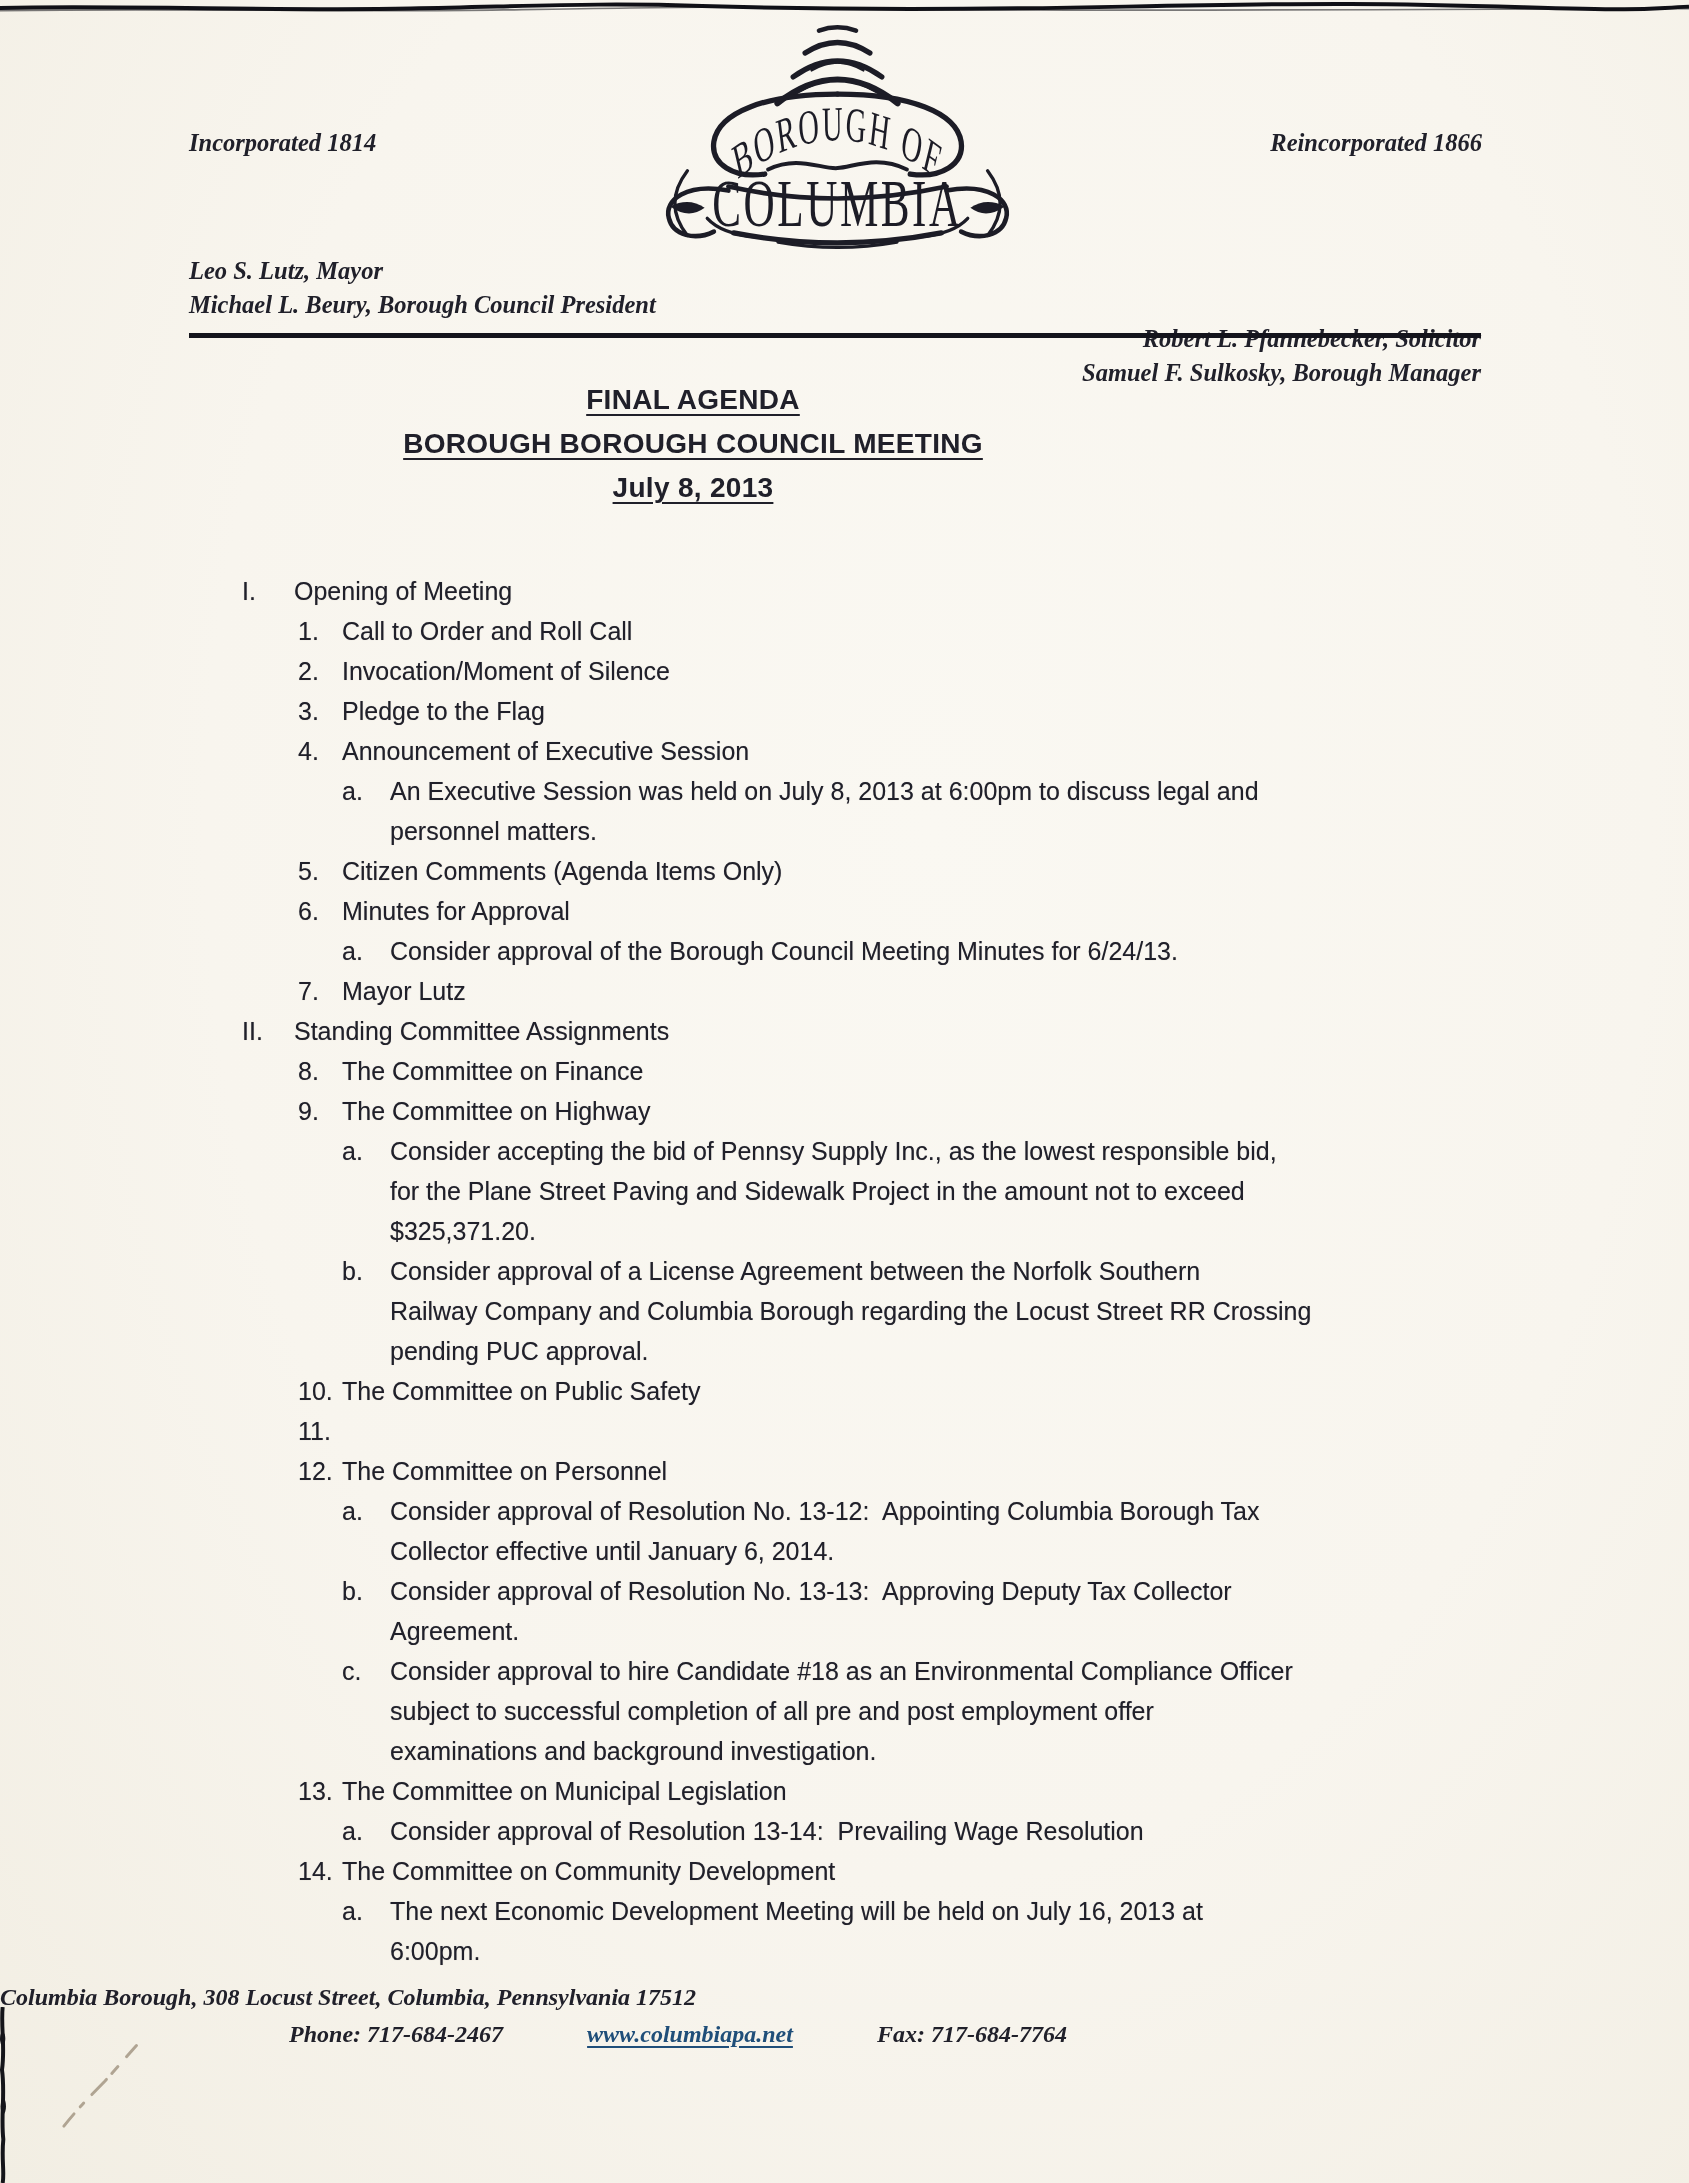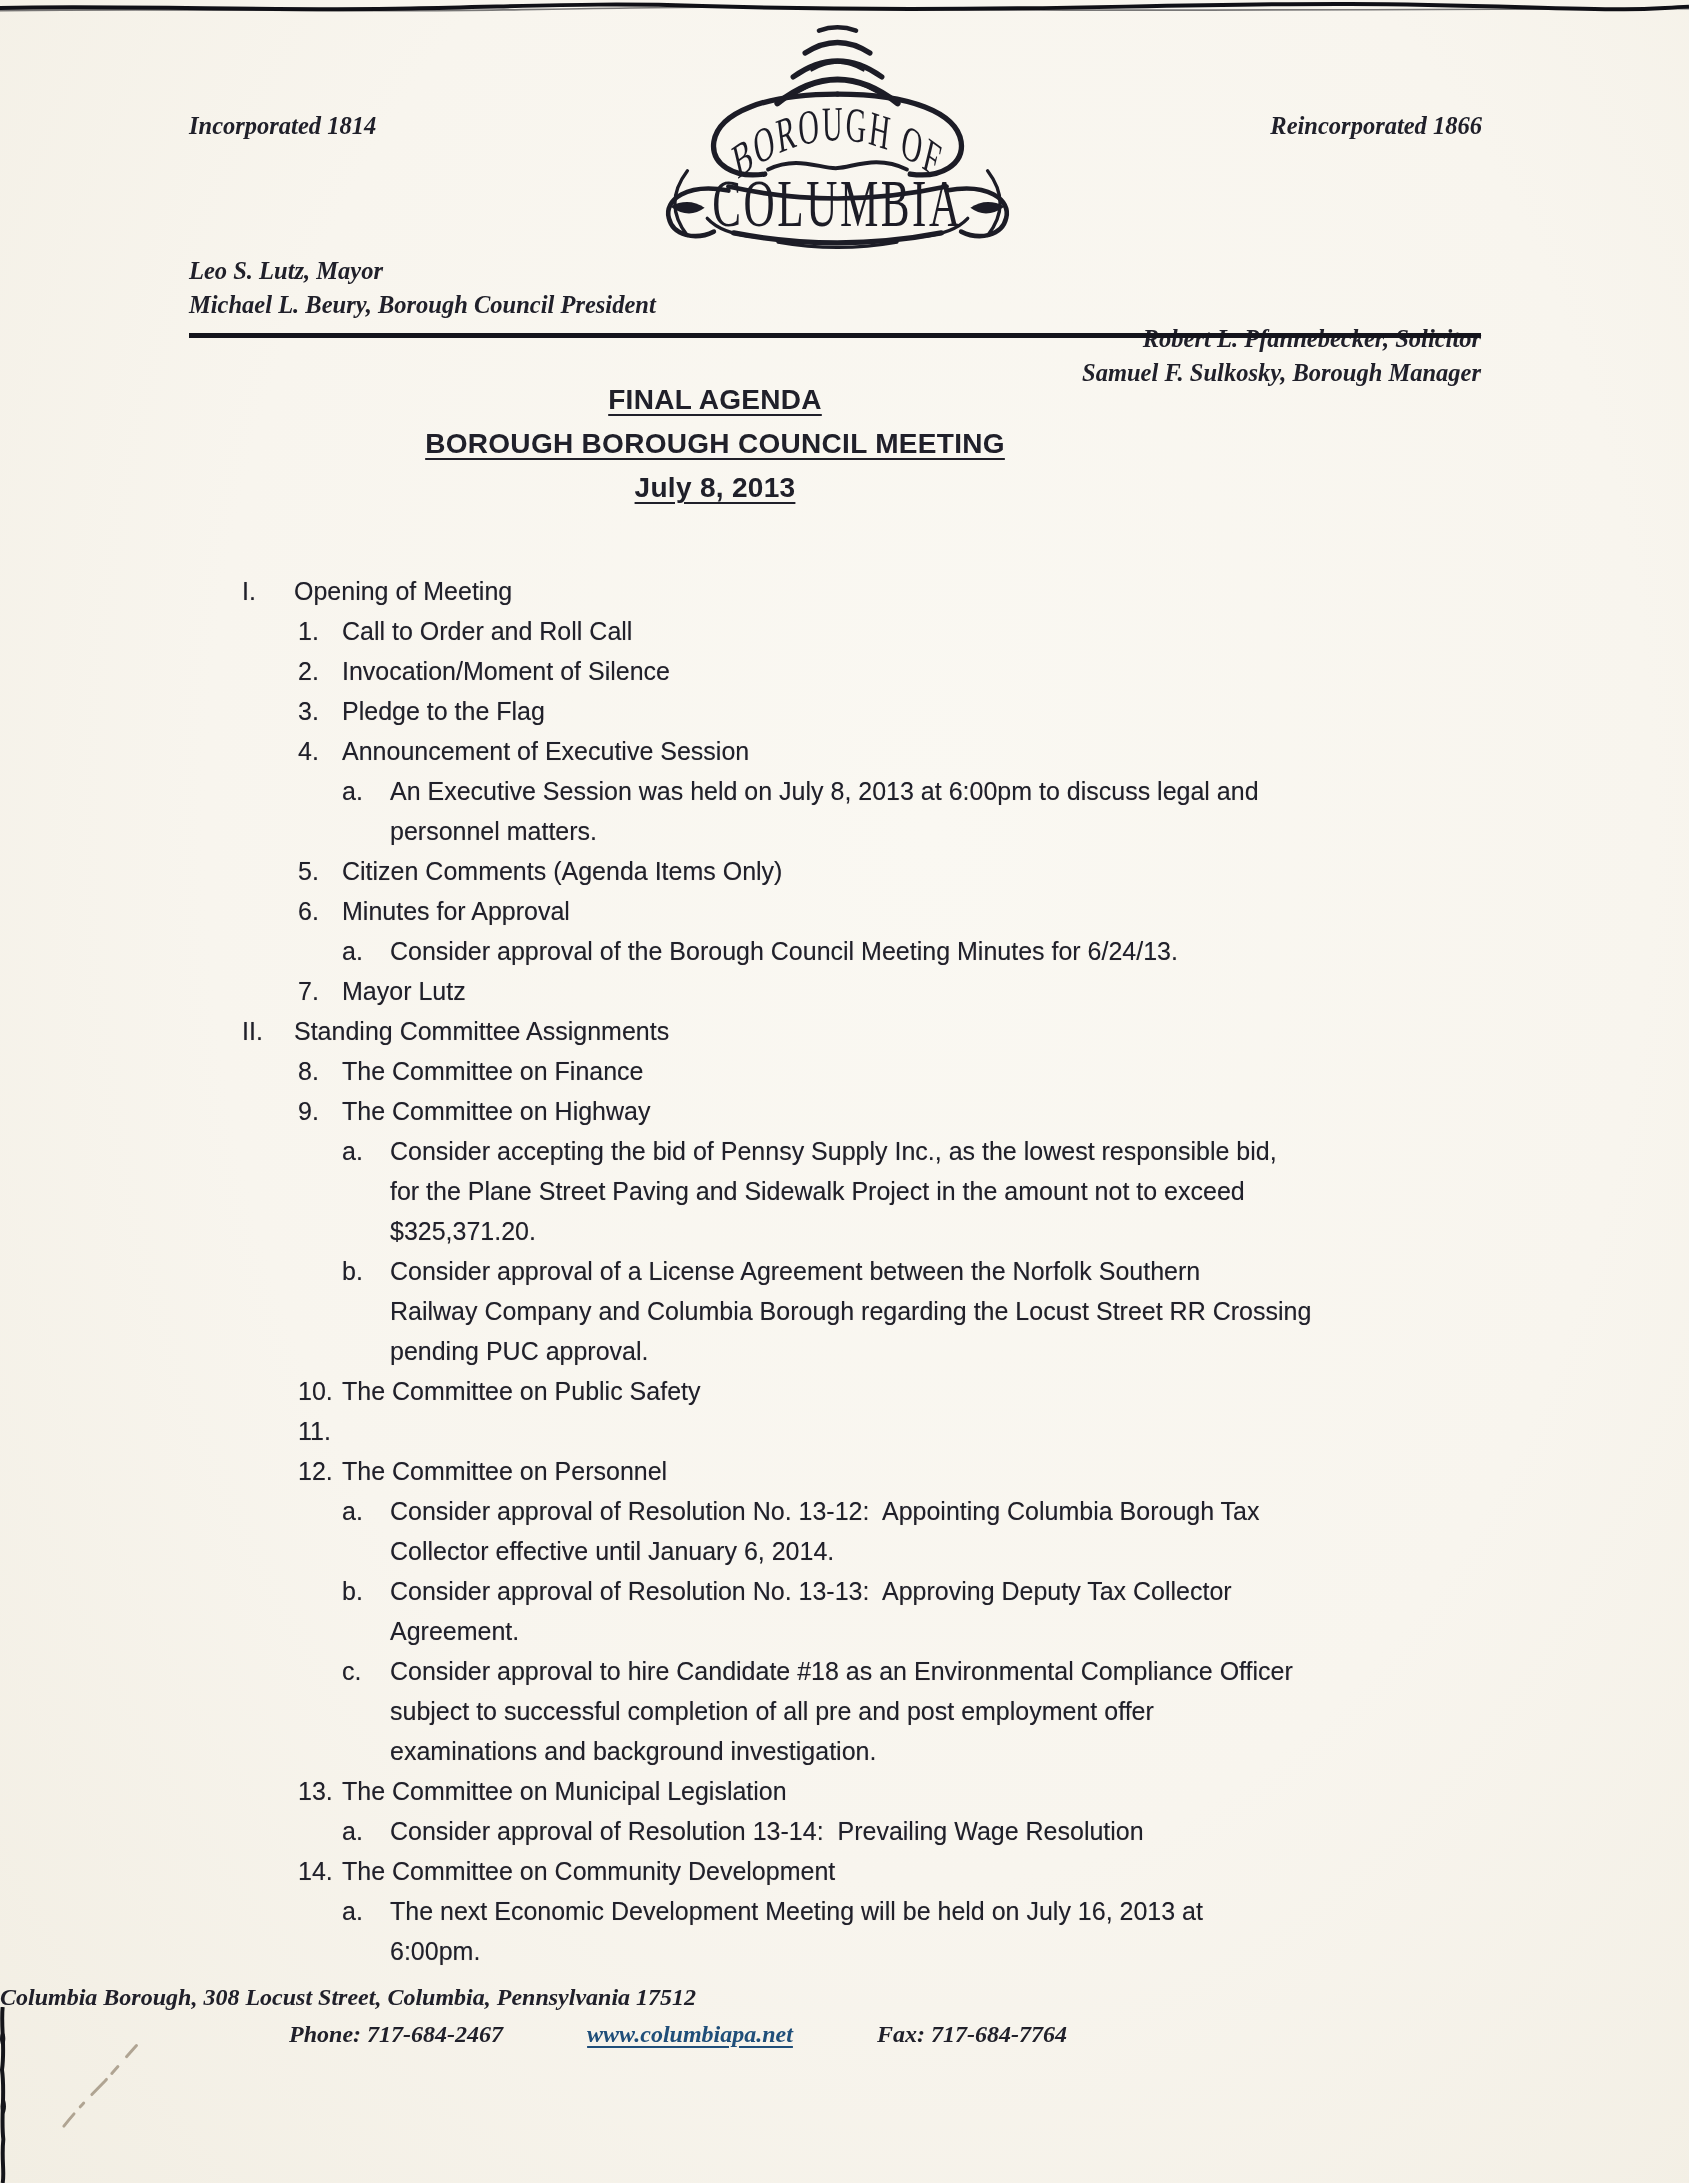--- a/index.html
+++ b/index.html
@@ -10,39 +10,39 @@
     background: radial-gradient(ellipse at 55% 38%, #faf8f2 0%, #f8f5ee 55%, #f2eee3 100%);
     color:#20202a;
   }
 
   
   .scan-top { position:absolute; left:0; top:0; width:1689px; height:18.5px; }
   .scan-left { position:absolute; left:0; top:2007px; width:9.3px; height:176px; }
   .squiggle { position:absolute; left:52px; top:2035px; width:99px; height:99px; }
 
   
-  .corner-date { position:absolute; top:111px; font:italic 700 24.5px/29px "Liberation Serif", serif; }
+  .corner-date { position:absolute; top:128px; font:italic 700 24.5px/29px "Liberation Serif", serif; }
   .corner-date.cleft { left:189px; }
   .corner-date.cright { right:207px;text-align:center; }
 
   
   .logo { position:absolute; left:629px; top:20px; width:417px; height:238px; }
   .logo svg { width:100%; height:100%; }
 
   
   .officials { position:absolute; top:254px; left:189px; width:1292px;
     display:flex; justify-content:space-between;
     font:italic 700 24.5px/34px "Liberation Serif", serif;flex-direction:column; }
   .officials .ocol.oright { text-align:right;margin-left:8px; }
 
   .rule { position:absolute; top:333px; left:189px; width:1292px; height:4.6px; background:#14141c; }
 
   
   .title-block { position:absolute; top:378px; left:0; width:1386px; text-align:center;
-    font:700 28px/44px "Liberation Sans", sans-serif; letter-spacing:0.3px;margin-left:22px; }
+    font:700 28px/44px "Liberation Sans", sans-serif; letter-spacing:0.3px; }
   .title-block .u { text-decoration:underline; text-decoration-thickness:2px; text-underline-offset:5.3px; }
 
   
   .agenda { position:absolute; top:571px; left:0; width:1689px;
     font:25px/40px "Liberation Sans", sans-serif;
     text-shadow:0 0 0.7px rgba(32,32,42,.35); }
   .row { display:flex; align-items:flex-start; }
   .row .mk { flex:0 0 auto; }
   .sec  { padding-left:242px; } .sec  .mk { width:52px; }
   .item { padding-left:298px; } .item .mk { width:44px; }

